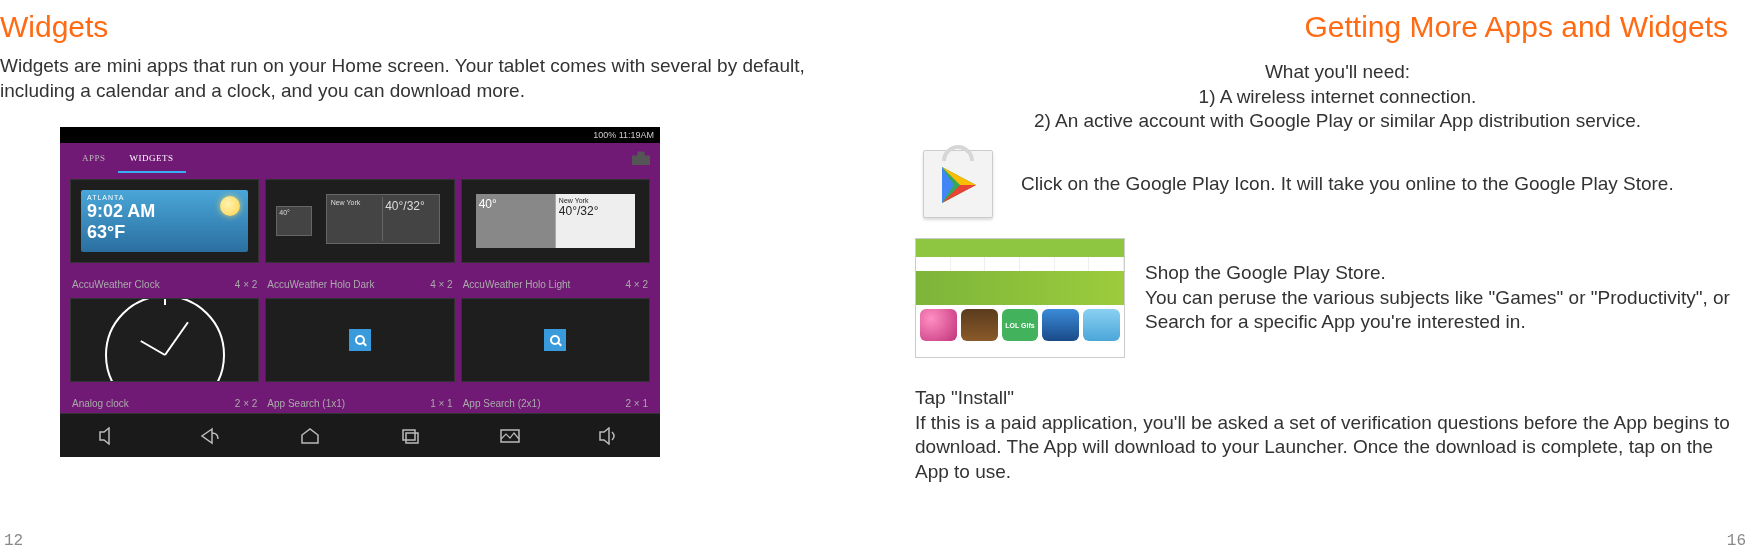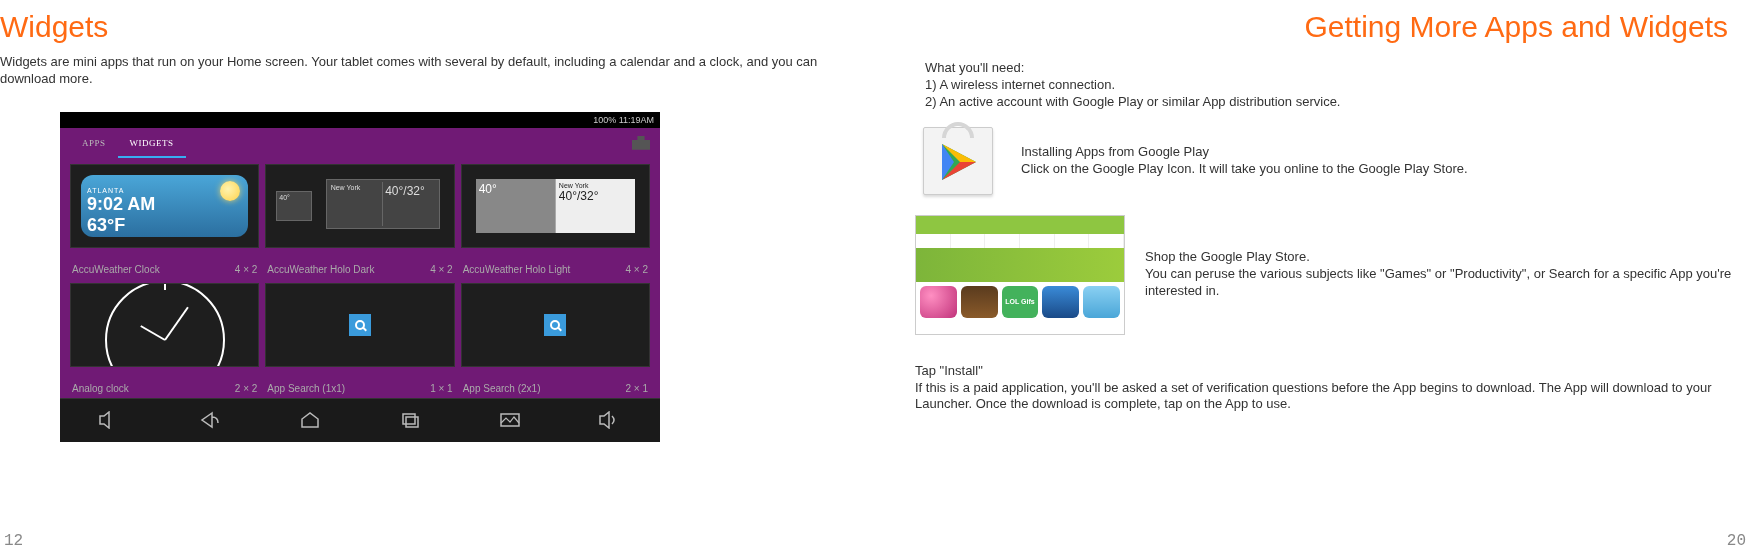--- a/index.html
+++ b/index.html
@@ -27,21 +27,21 @@
       color: #ff6a13;
       font-size: 30px;
       font-weight: 400;
       margin-bottom: 10px;
     }
     .heading-right {
       text-align: right;
       padding-right: 22px;
     }
     .body-text {
-      font-size: 13px;
+      font-size: 19px;
       color: #333;
       line-height: 1.3;
     }
     .tablet-shot {
       margin: 24px 0 0 60px;
       width: 600px;
       height: 330px;
       background: #701a75;
       position: relative;
       overflow: hidden;
@@ -98,23 +98,23 @@
     .wlabel {
       display: flex;
       justify-content: space-between;
       color: #aaa;
       font-size: 10px;
       padding: 16px 2px 0 2px;
     }
     .weather-big {
       position: absolute; inset: 10px;
       background: linear-gradient(#4aa6d8, #2b6fa0);
-      border-radius: 12px;
+      border-radius: 2px;
       color: #fff;
-      padding: 12px 6px;
+      padding: 4px 6px;
     }
     .weather-big .city { font-size: 7px; letter-spacing: 1px; }
     .weather-big .time { font-size: 18px; font-weight: bold; }
     .weather-big .temp { font-size: 18px; font-weight: bold; }
     .weather-big .sun {
       position: absolute; right: 8px; top: 6px;
       width: 20px; height: 20px; border-radius: 50%;
       background: radial-gradient(circle at 40% 40%, #fff3b0, #ffd24a);
       box-shadow: 0 0 6px rgba(255,220,100,0.8);
     }
@@ -167,20 +167,21 @@
       position: absolute;
       bottom: 4px;
       font-size: 16px;
       color: #888;
       font-family: Liberation Mono, monospace;
     }
     .pn-left { left: 4px; }
     .pn-right { right: 4px; }
     .intro-right {
       margin: 16px 0 12px 10px;
+      text-align: center;
     }
     .gp-row {
       display: flex;
       align-items: center;
       margin: 8px 0 16px 0;
     }
     .gp-icon {
       width: 86px; height: 76px; position: relative;
       margin-right: 20px;
       flex-shrink: 0;
@@ -391,21 +392,20 @@
             <svg viewBox="0 0 44 44">
               <polygon points="6,4 6,40 40,22" fill="#34a853"></polygon>
               <polygon points="6,4 40,22 24,22" fill="#fbbc05"></polygon>
               <polygon points="6,40 40,22 24,22" fill="#ea4335"></polygon>
               <polygon points="6,4 6,40 18,22" fill="#4285f4"></polygon>
             </svg>
           </div>
         </div>
       </div>
       <div class="body-text">
-        <div>Installing Apps from Google Play</div>
         <div>Click on the Google Play Icon.  It will take you online to the Google Play Store.</div>
       </div>
     </div>
 
     <div class="gp-row">
       <div class="gp-store-shot">
         <div class="gps-top"></div>
         <div class="gps-nav">
             <div></div>
             <div></div>
@@ -428,15 +428,15 @@
         <div>Shop the Google Play Store.</div>
         <div>You can peruse the various subjects like "Games" or "Productivity", or Search for a specific App you're interested in.</div>
       </div>
     </div>
 
     <div class="body-text install-block">
       <div>Tap "Install"</div>
       <div>If this is a paid application, you'll be asked a set of verification questions before the App begins to download.  The App will download to your Launcher.  Once the download is complete, tap on the App to use.</div>
     </div>
 
-    <div class="page-num pn-right">20</div>
+    <div class="page-num pn-right">16</div>
   </div>
 </div>
 
 </body></html>

